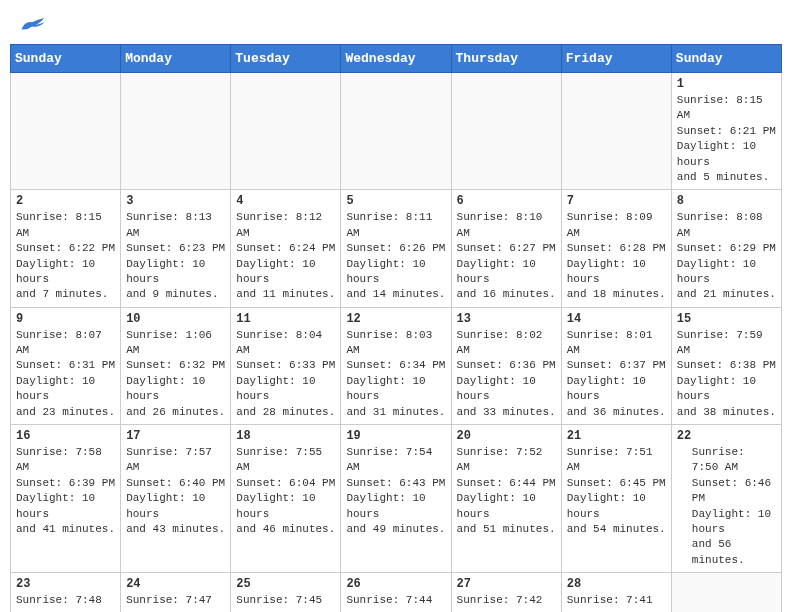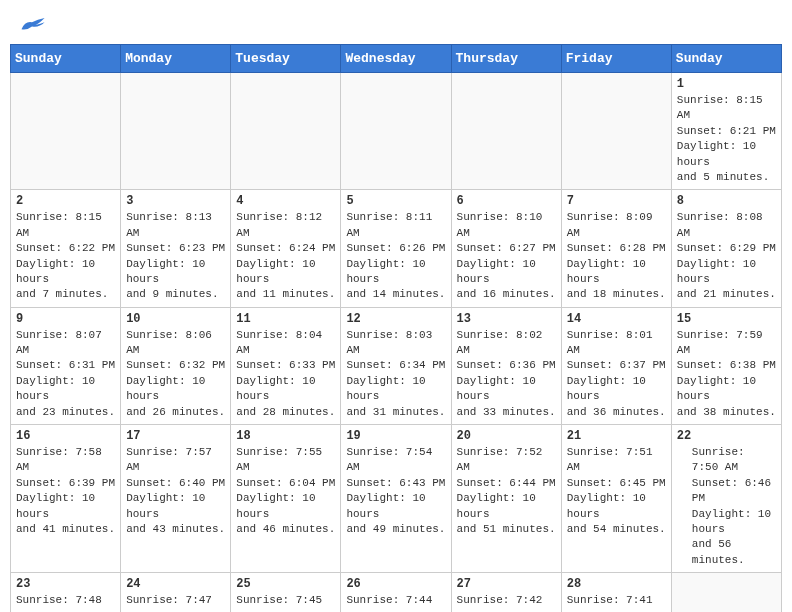--- a/index.html
+++ b/index.html
@@ -193,21 +193,21 @@
       <tr>
         <td>
           <span class="day-number">9</span>
           <div class="day-info" style="white-space: pre-line;">Sunrise: 8:07 AM
 Sunset: 6:31 PM
 Daylight: 10 hours
 and 23 minutes.</div>
         </td>
         <td>
           <span class="day-number">10</span>
-          <div class="day-info" style="white-space: pre-line;">Sunrise: 8:06 AM
+          <div class="day-info" style="white-space: pre-line;">Sunrise: 1:06 AM
 Sunset: 6:32 PM
 Daylight: 10 hours
 and 26 minutes.</div>
         </td>
         <td>
           <span class="day-number">11</span>
           <div class="day-info" style="white-space: pre-line;">Sunrise: 8:04 AM
 Sunset: 6:33 PM
 Daylight: 10 hours
 and 28 minutes.</div>

